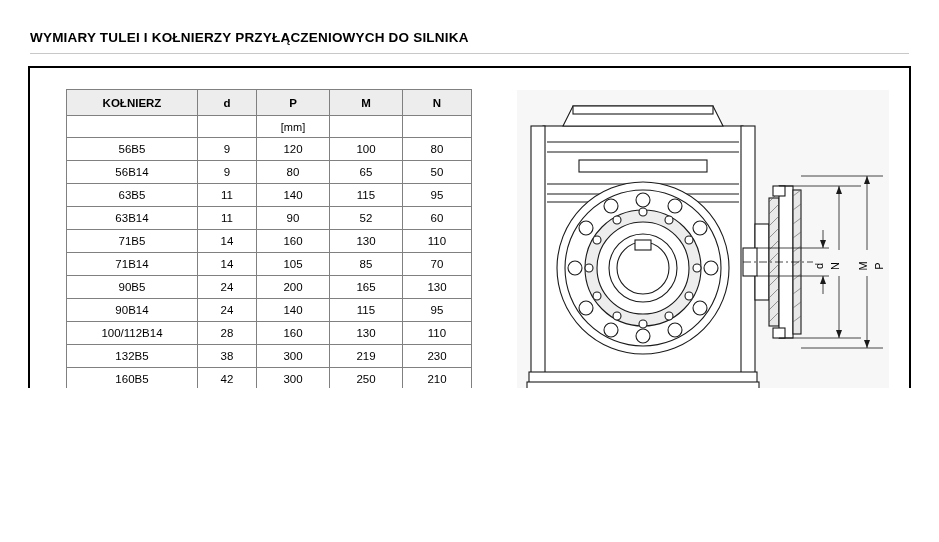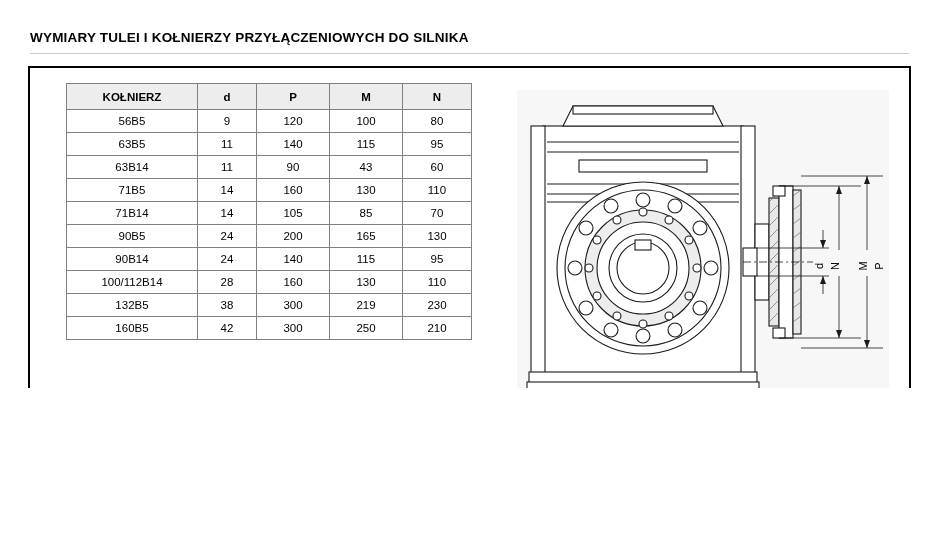--- a/index.html
+++ b/index.html
@@ -39,21 +39,21 @@
     width: 883px;
     height: 452px;
     border: 2px solid #000000;
     background: #ffffff;
     box-sizing: border-box;
   }
   
   table.dims {
     position: absolute;
     left: 36px;
-    top: 15px;
+    top: 21px;
     border-collapse: collapse;
     font-size: 11.5px;
     color: #000000;
   }
   table.dims th, table.dims td {
     border: 1px solid #808080;
     text-align: center;
     height: 22px;
     padding: 0;
     font-weight: normal;
@@ -101,40 +101,54 @@
       <thead>
         <tr>
           <th class="c-name">KOŁNIERZ</th>
           <th class="c-d">d</th>
           <th class="c-p">P</th>
           <th class="c-m">M</th>
           <th class="c-n">N</th>
         </tr>
       </thead>
       <tbody>
+        <tr class="unit-row">
+          <td class="c-name"></td>
+          <td class="c-d"></td>
+          <td class="c-p">[mm]</td>
+          <td class="c-m"></td>
+          <td class="c-n"></td>
+        </tr>
 
         <tr>
           <td class="c-name">56B5</td>
           <td class="c-d">9</td>
           <td class="c-p">120</td>
           <td class="c-m">100</td>
           <td class="c-n">80</td>
         </tr>
         <tr>
+          <td class="c-name">56B14</td>
+          <td class="c-d">9</td>
+          <td class="c-p">80</td>
+          <td class="c-m">65</td>
+          <td class="c-n">50</td>
+        </tr>
+        <tr>
           <td class="c-name">63B5</td>
           <td class="c-d">11</td>
           <td class="c-p">140</td>
           <td class="c-m">115</td>
           <td class="c-n">95</td>
         </tr>
         <tr>
           <td class="c-name">63B14</td>
           <td class="c-d">11</td>
           <td class="c-p">90</td>
-          <td class="c-m">43</td>
+          <td class="c-m">52</td>
           <td class="c-n">60</td>
         </tr>
         <tr>
           <td class="c-name">71B5</td>
           <td class="c-d">14</td>
           <td class="c-p">160</td>
           <td class="c-m">130</td>
           <td class="c-n">110</td>
         </tr>
         <tr>

